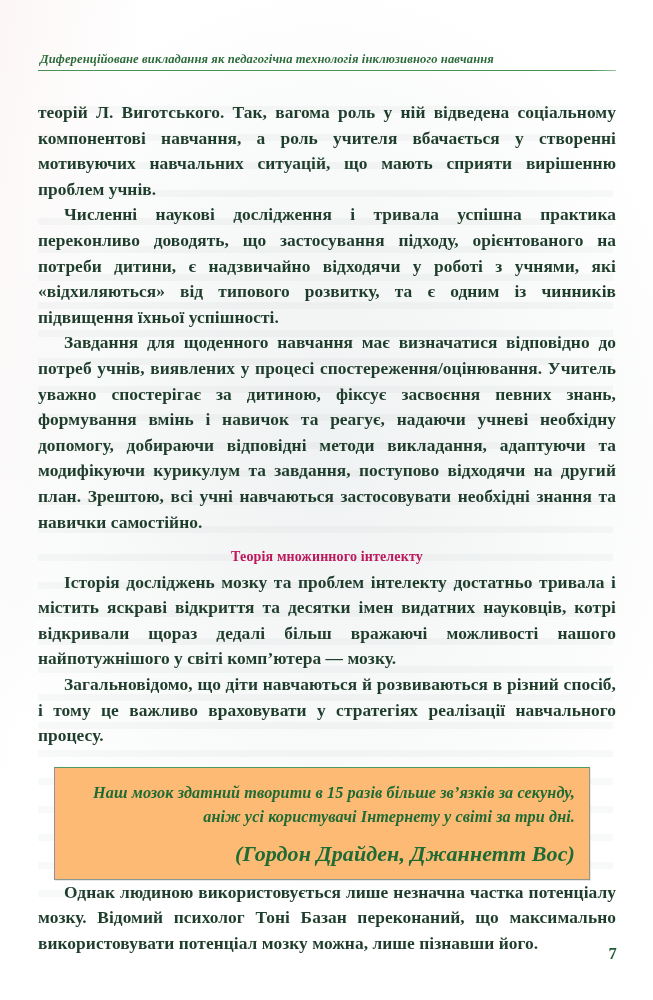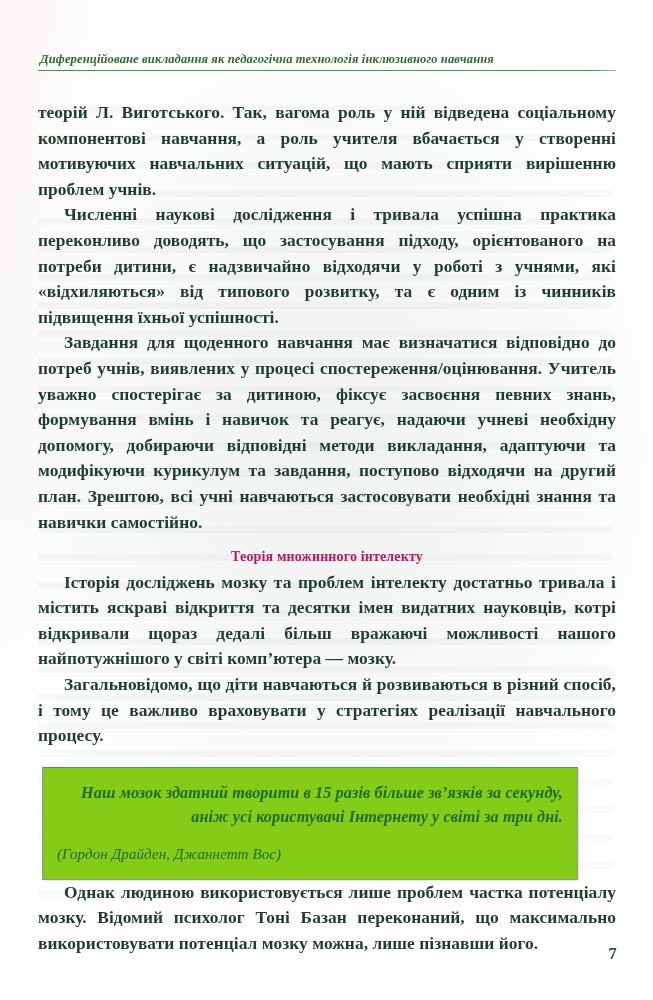--- a/index.html
+++ b/index.html
@@ -105,49 +105,49 @@
     font-size: 14px;
     line-height: 25.6px;
     font-weight: 700;
     color: #be185d;
     text-align: center;
     letter-spacing: 0.15px;
   }
 
   
   .quotebox {
-    margin: 18px 0 0 4px;
+    margin: 18px 0 0 16px;
     width: 536px;
     box-sizing: border-box;
     border: 1.4px solid #4e9a5e;
     border-left-color: #9a88a6;
     border-right-color: #8d9a92;
     border-bottom-color: #8d9a92;
-    background: #84cc16;
+    background: #fdba74;
     padding: 13px 14px 14px 14px;
     box-shadow: 1px 1px 0 rgba(120,120,120,0.18);
   }
   .quote-text {
     margin: 0;
     font-style: italic;
     font-weight: 700;
     font-size: 16.2px;
     line-height: 24px;
     color: #1e6b33;
     text-align: right;
     letter-spacing: 0.1px;
   }
   .quote-attr {
     margin: 14px 0 0 0;
     font-style: italic;
-    font-weight: 400;
-    font-size: 15px;
+    font-weight: 700;
+    font-size: 22px;
     line-height: 22px;
     color: #1e6b33;
-    text-align: left;
+    text-align: right;
     letter-spacing: 0.1px;
   }
 
   .after-quote { margin-top: 20px; }
 
   
   .folio {
     position: absolute;
     right: 36px;
     bottom: 36px;
@@ -183,19 +183,19 @@
 
     <p class="para">Історія досліджень мозку та проблем інтелекту достатньо тривала і містить яскраві відкриття та десятки імен видатних науковців, котрі відкривали щораз дедалі більш вражаючі можливості нашого найпотужнішого у світі комп’ютера — мозку.</p>
 
     <p class="para">Загальновідомо, що діти навчаються й розвиваються в різний спосіб, і тому це важливо враховувати у стратегіях реалізації навчального процесу.</p>
 
     <div class="quotebox">
       <p class="quote-text">Наш мозок здатний творити в 15 разів більше зв’язків за секунду, аніж усі користувачі Інтернету у світі за три дні.</p>
       <p class="quote-attr">(Гордон Драйден, Джаннетт Вос)</p>
     </div>
 
-    <p class="para after-quote">Однак людиною використовується лише проблем частка потенціалу мозку. Відомий психолог Тоні Базан переконаний, що максимально використовувати потенціал мозку можна, лише пізнавши його.</p>
+    <p class="para after-quote">Однак людиною використовується лише незначна частка потенціалу мозку. Відомий психолог Тоні Базан переконаний, що максимально використовувати потенціал мозку можна, лише пізнавши його.</p>
 
   </div>
 
 </div>
 
 <div class="folio">7</div>
 
 </body></html>

